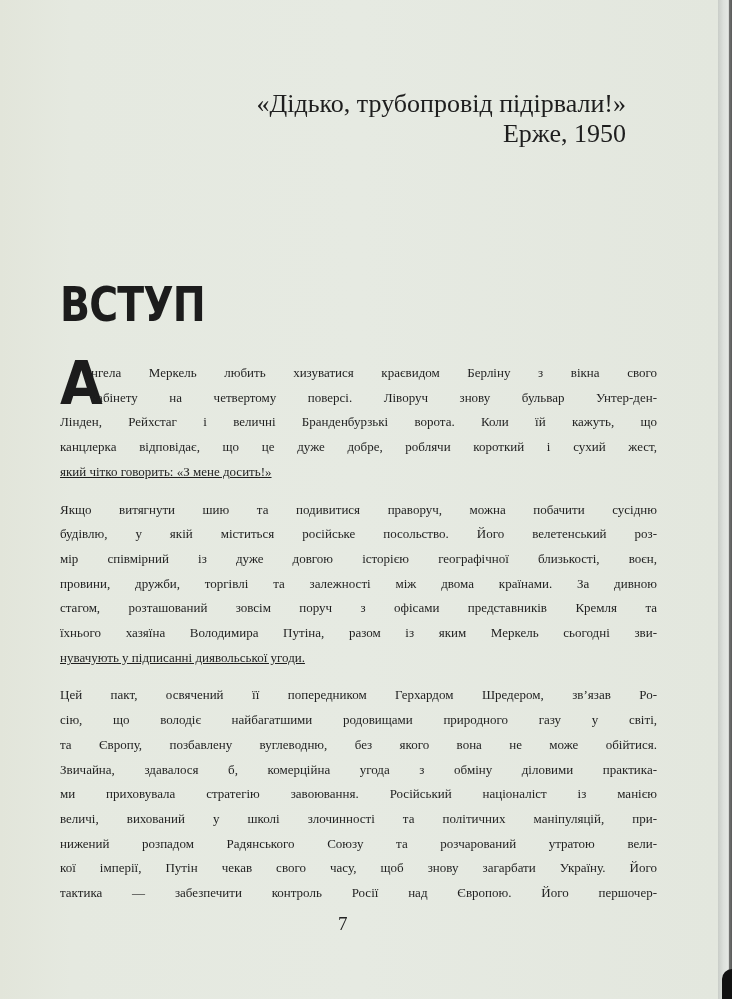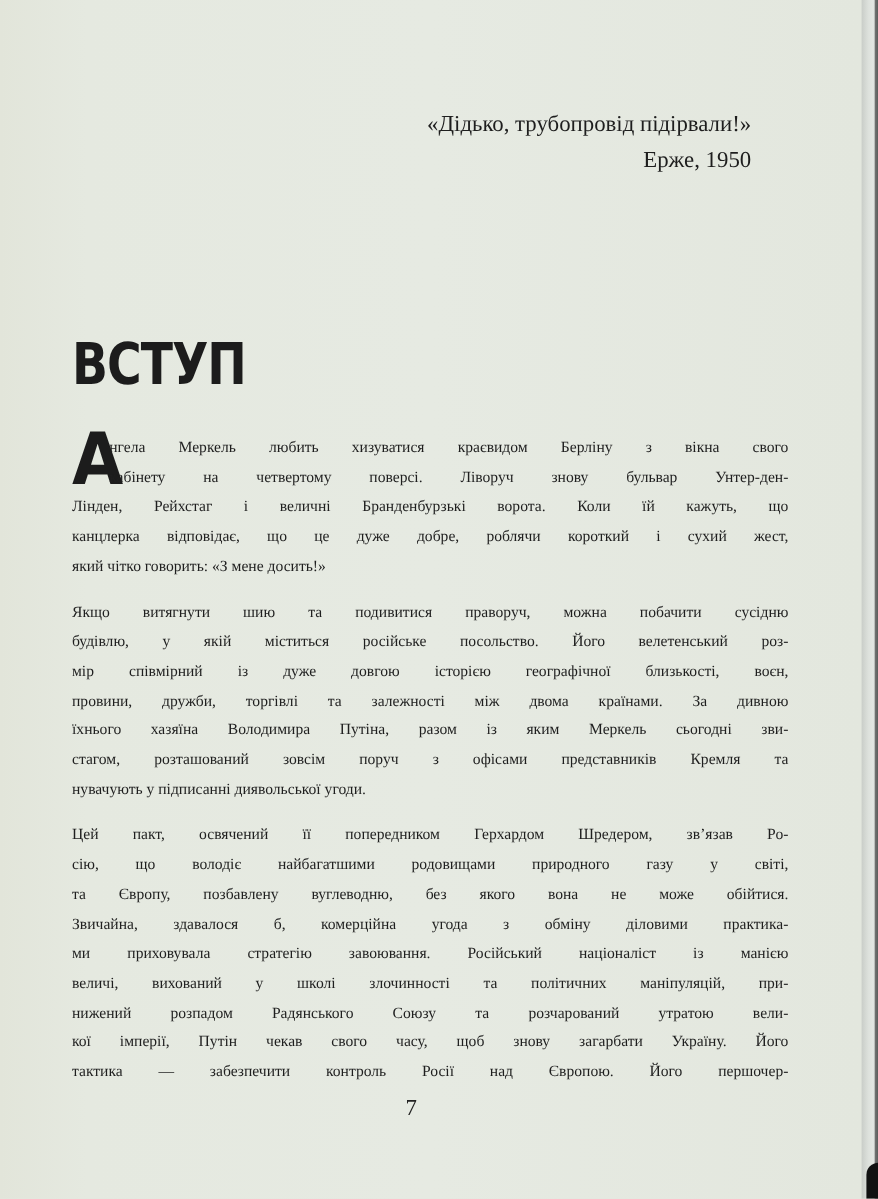--- a/index.html
+++ b/index.html
@@ -42,21 +42,21 @@
       height: 30px;
       background: #111;
       border-top-left-radius: 10px;
     }
     .epigraph {
       position: absolute;
       right: 92px;
       top: 89px;
       text-align: right;
       font-family: "Liberation Serif", serif;
-      font-size: 19px;
+      font-size: 26px;
       color: #1e1e1e;
       line-height: 30px;
     }
     .epigraph .attr {
     }
     .chapter-title {
       position: absolute;
       left: 60px;
       top: 276px;
       font-family: "DejaVu Sans", sans-serif;
@@ -84,20 +84,21 @@
       text-indent: 0;
     }
     .line {
       display: block;
       text-align-last: justify;
       white-space: nowrap;
       overflow: visible;
     }
     .line.last {
       text-align-last: left;
+      text-decoration: underline;
     }
     .dropcap-para .line.first,
     .dropcap-para .line.second {
       padding-left: 31px;
     }
     .dropcap {
       position: absolute;
       left: 60px;
       top: 358px;
       font-family: "DejaVu Sans", sans-serif;
@@ -137,22 +138,22 @@
       <span class="line second">кабінету на четвертому поверсі. Ліворуч знову бульвар Унтер-ден-</span>
       <span class="line">Лінден, Рейхстаг і величні Бранденбурзькі ворота. Коли їй кажуть, що</span>
       <span class="line">канцлерка відповідає, що це дуже добре, роблячи короткий і сухий жест,</span>
       <span class="line last">який чітко говорить: «З мене досить!»</span>
     </p>
     <p>
       <span class="line">Якщо витягнути шию та подивитися праворуч, можна побачити сусідню</span>
       <span class="line">будівлю, у якій міститься російське посольство. Його велетенський роз-</span>
       <span class="line">мір співмірний із дуже довгою історією географічної близькості, воєн,</span>
       <span class="line">провини, дружби, торгівлі та залежності між двома країнами. За дивною</span>
+      <span class="line">стагом, розташований зовсім поруч з офісами представників Кремля та</span>
       <span class="line">їхнього хазяїна Володимира Путіна, разом із яким Меркель сьогодні зви-</span>
-      <span class="line">стагом, розташований зовсім поруч з офісами представників Кремля та</span>
       <span class="line last">нувачують у підписанні диявольської угоди.</span>
     </p>
     <p>
       <span class="line">Цей пакт, освячений її попередником Герхардом Шредером, зв’язав Ро-</span>
       <span class="line">сію, що володіє найбагатшими родовищами природного газу у світі,</span>
       <span class="line">та Європу, позбавлену вуглеводню, без якого вона не може обійтися.</span>
       <span class="line">Звичайна, здавалося б, комерційна угода з обміну діловими практика-</span>
       <span class="line">ми приховувала стратегію завоювання. Російський націоналіст із манією</span>
       <span class="line">величі, вихований у школі злочинності та політичних маніпуляцій, при-</span>
       <span class="line">нижений розпадом Радянського Союзу та розчарований утратою вели-</span>

